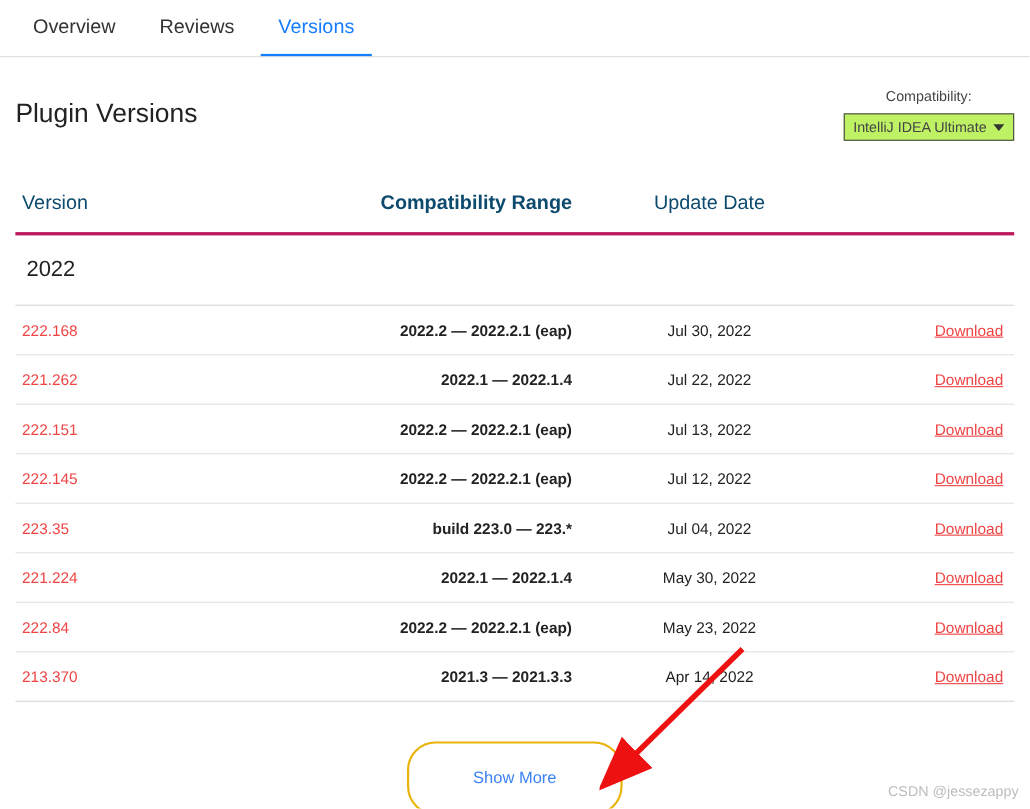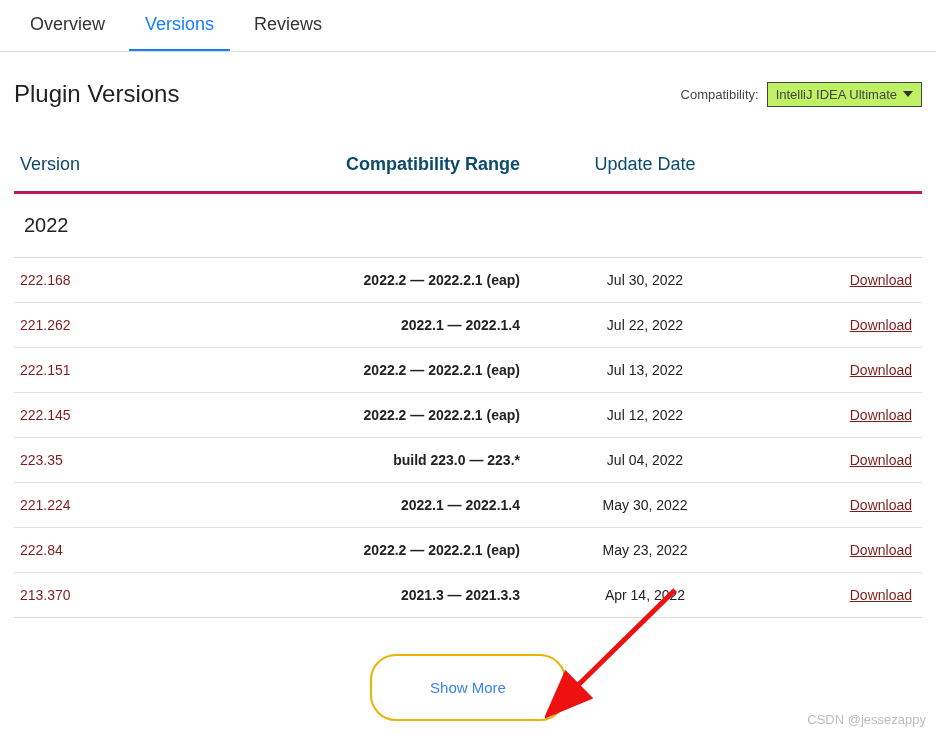--- a/index.html
+++ b/index.html
@@ -42,20 +42,21 @@
     font-size: 24px;
     font-weight: 400;
     color: #222;
   }
   .compat-wrap {
     display: flex;
     align-items: center;
     gap: 8px;
     font-size: 13px;
     color: #444;
+    flex-direction: column;
   }
   .compat-select {
     border: 1px solid #444;
     padding: 4px 8px;
     display: inline-flex;
     align-items: center;
     gap: 6px;
     cursor: pointer;
     font-size: 13px;
     background: #bef264;
@@ -87,21 +88,21 @@
     border-bottom: 1px solid #d8d8d8;
   }
   .row {
     display: flex;
     align-items: center;
     padding: 14px 6px;
     border-bottom: 1px solid #e2e2e2;
     font-size: 14px;
   }
   .row:last-of-type { border-bottom: 1px solid #d8d8d8; }
-  .link { color: #7f1d1d; cursor: pointer; }
+  .link { color: #ef4444; cursor: pointer; }
   .show-more-wrap {
     display: flex;
     justify-content: center;
     padding: 36px 0 10px 0;
   }
   .show-more {
     border: 2px solid #eab308;
     border-radius: 26px;
     padding: 23px 58px;
     font-size: 15px;
@@ -121,22 +122,22 @@
     left: 545px;
     top: 580px;
     pointer-events: none;
   }
 </style>
 </head>
 <body>
 
 <div class="tabs">
   <div class="tab">Overview</div>
+  <div class="tab">Reviews</div>
   <div class="tab active">Versions</div>
-  <div class="tab">Reviews</div>
 </div>
 
 <div class="header-row">
   <div class="page-title">Plugin Versions</div>
   <div class="compat-wrap">
     <span>Compatibility:</span>
     <div class="compat-select">
       <span>IntelliJ IDEA Ultimate</span>
       <span class="caret-down"></span>
     </div>

